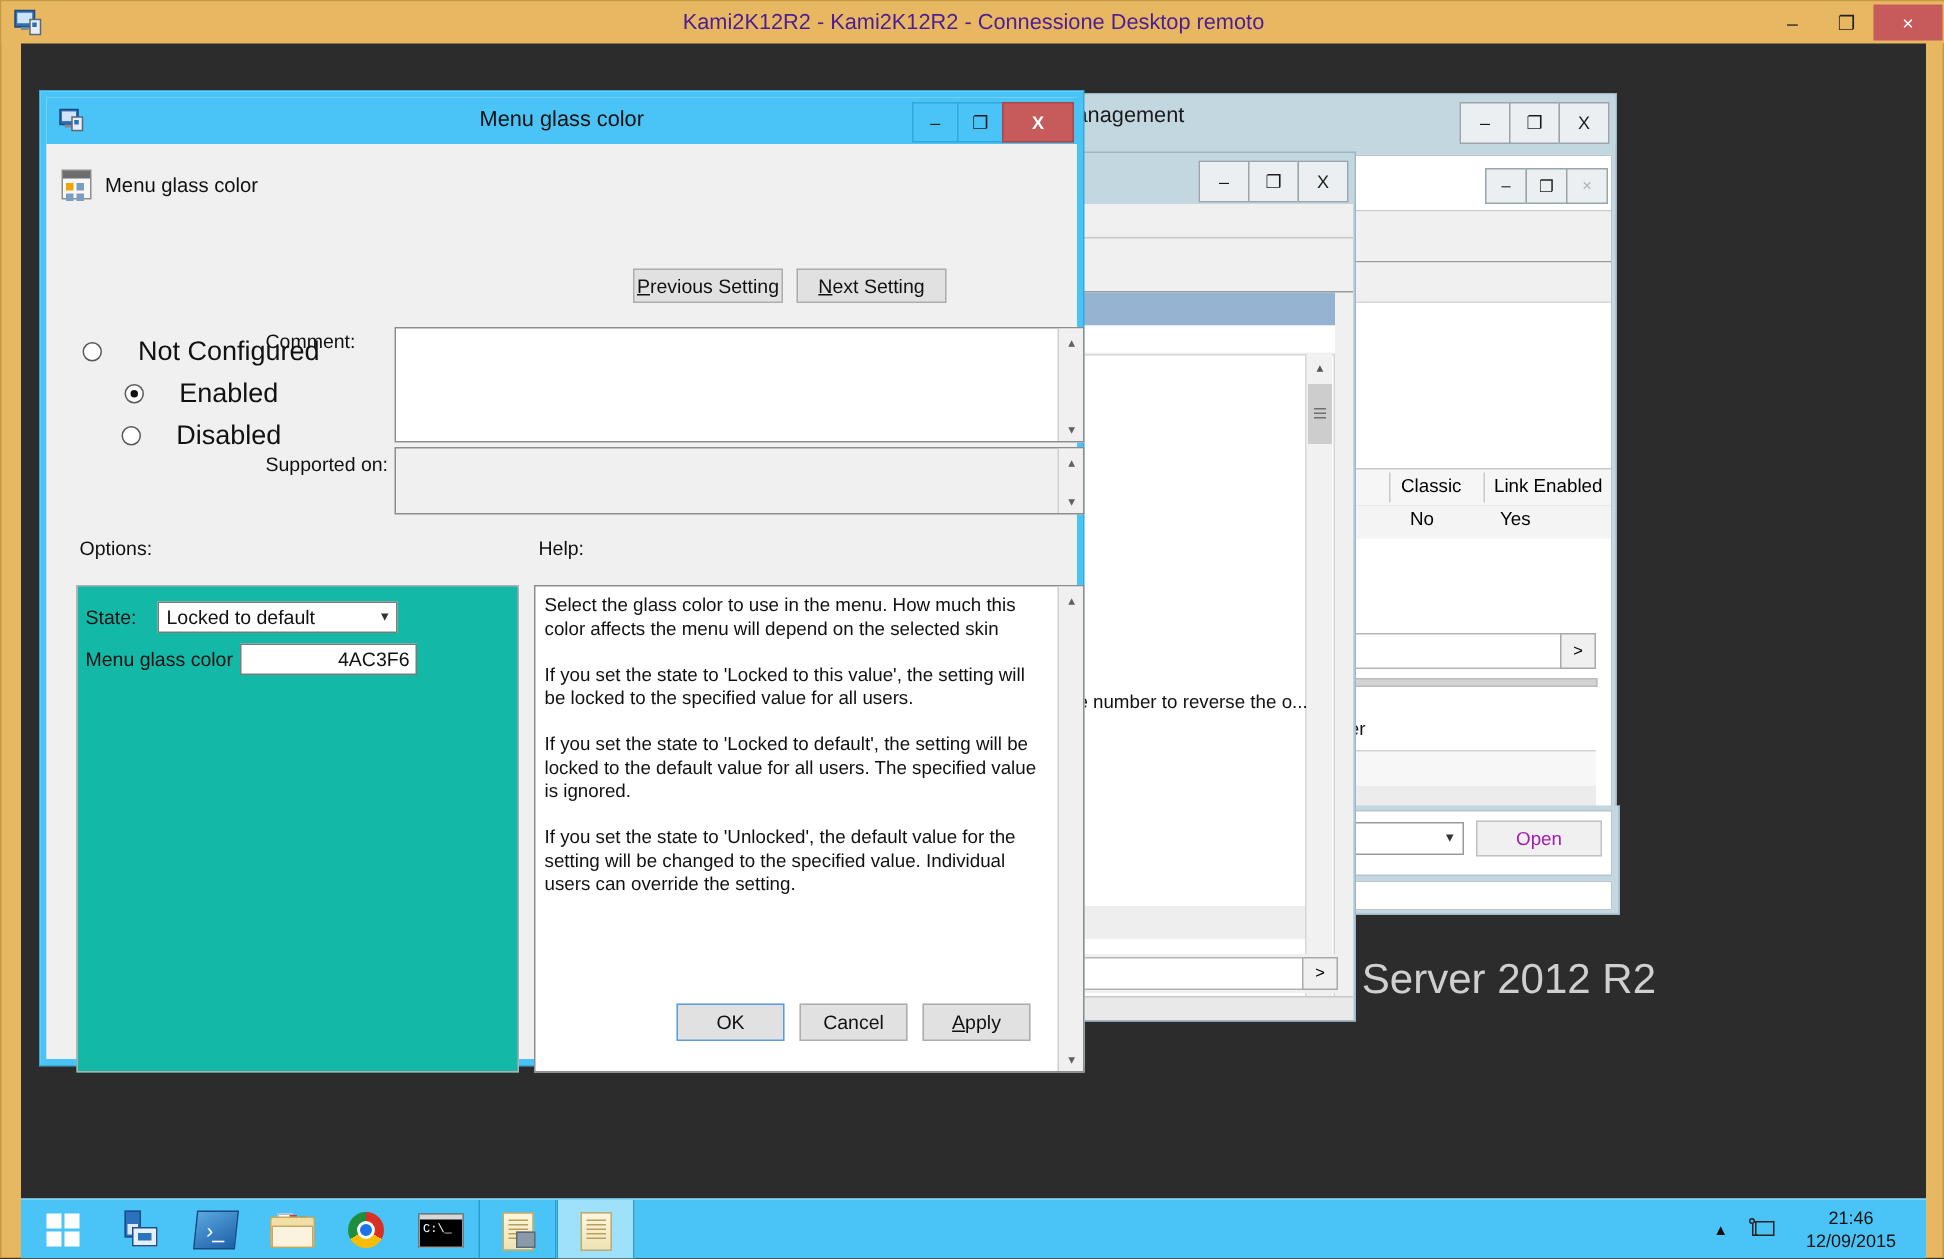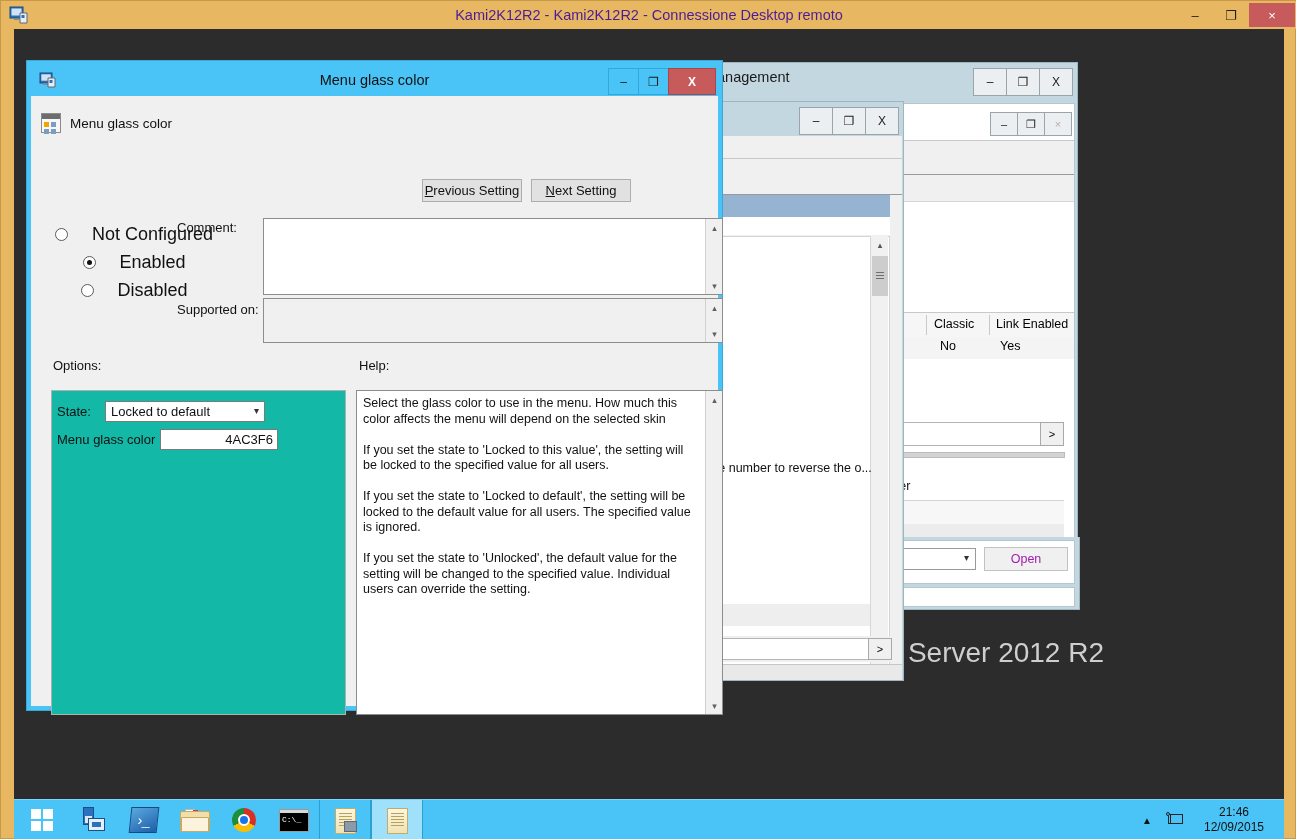--- a/index.html
+++ b/index.html
@@ -812,20 +812,27 @@
 
 If you set the state to 'Locked to default', the setting will be locked to the default value for all users. The specified value is ignored.
 
 If you set the state to 'Unlocked', the default value for the setting will be changed to the specified value. Individual users can override the setting.</div>
             <div class="vscroll" style="width:17px; border-left:1px solid #cfcfcf;">
               <div class="vs-btn up">▴</div>
               <div class="vs-btn down">▾</div>
             </div>
           </div>
 
+          <div id="footer-btns">
+            <div class="btn focus">OK</div>
+            <div class="btn">Cancel</div>
+            <div class="btn">
+              <span><u>A</u><span>pply</span></span>
+            </div>
+          </div>
 
         </div>
       </div>
 
     </div>
 
     <div id="taskbar">
       <div class="tb-item start">
         <span class="win-logo">
             <span></span>

